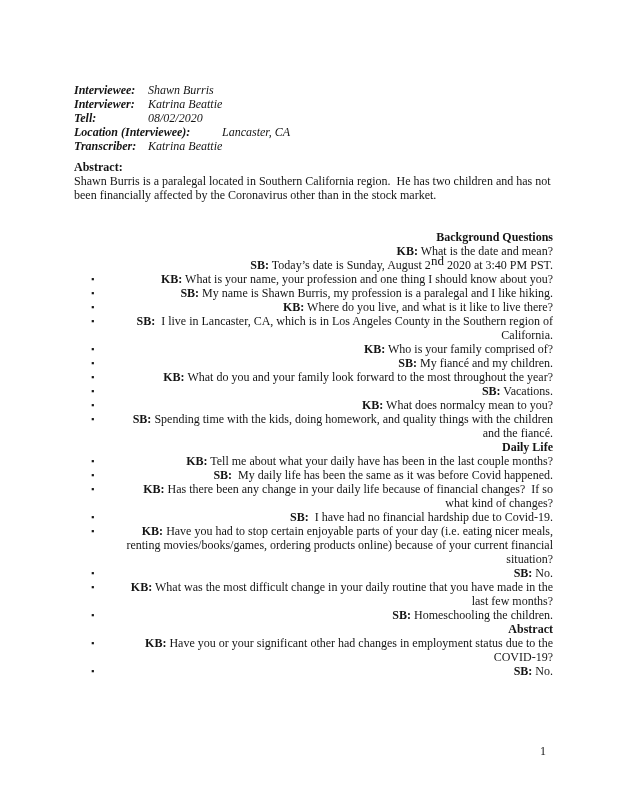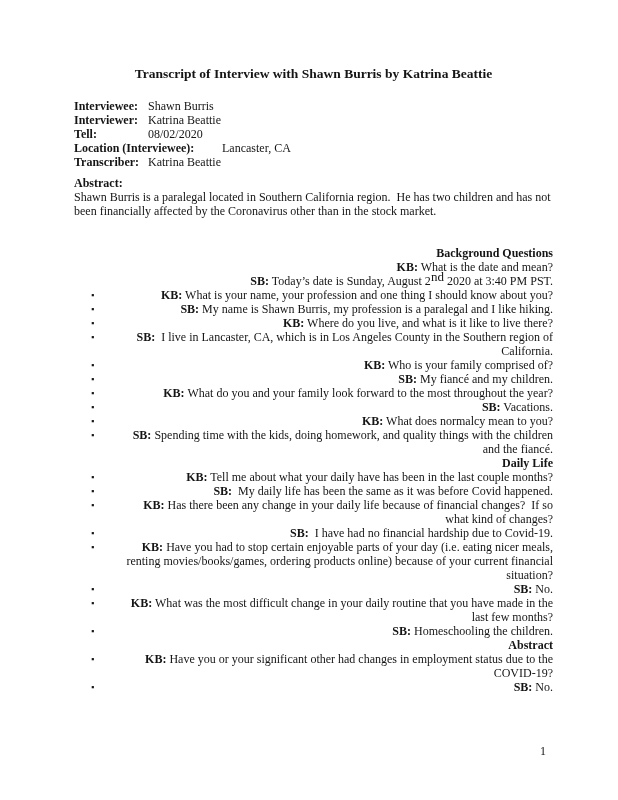--- a/index.html
+++ b/index.html
@@ -10,21 +10,21 @@
     font-size: 12px; line-height: 14px;
     color: #151515;
     position: relative; overflow: hidden;
   }
   .page { padding: 66px 65px 0 74px; }
   .doc-title {
     font-weight: bold; font-size: 13.5px; line-height: 16px;
     text-align: center;
   }
   .meta-block { margin-top: 17px; }
-  .meta-row { white-space: pre-wrap; }
+  .meta-row { white-space: pre-wrap; font-style: italic; }
   .meta-label { font-weight: bold; display: inline-block; }
   .meta-label.w1 { min-width: 71px; }
   .meta-label.w2 { min-width: 145px; }
   .abstract-block { margin-top: 7px; }
   .abstract-heading { font-weight: bold; }
   .abstract-text { white-space: pre-wrap; }
   .content { margin-top: 28px; text-align: right; }
   .section-heading { font-weight: bold; }
   .item { position: relative; padding-left: 51px; }
   .bullet {
@@ -34,21 +34,20 @@
   .speaker { font-weight: bold; }
   .dtext { white-space: pre-wrap; }
   sup.ord { font-size: 13px; line-height: 0; vertical-align: 4px; }
   .page-number { position: absolute; left: 540px; top: 744px; }
 </style>
 </head>
 <body>
 
 <div class="page">
 
-  <div class="doc-title">Transcript of Interview with Shawn Burris by Katrina Beattie</div>
 
   <div class="meta-block">
     <div class="meta-row"><span class="meta-label w1">Interviewee:</span> <span>Shawn Burris</span></div>
     <div class="meta-row"><span class="meta-label w1">Interviewer:</span> <span>Katrina Beattie</span></div>
     <div class="meta-row"><span class="meta-label w1">Tell:</span> <span>08/02/2020</span></div>
     <div class="meta-row"><span class="meta-label w2">Location (Interviewee):</span> <span>Lancaster, CA</span></div>
     <div class="meta-row"><span class="meta-label w1">Transcriber:</span> <span>Katrina Beattie</span></div>
   </div>
 
   <div class="abstract-block">

